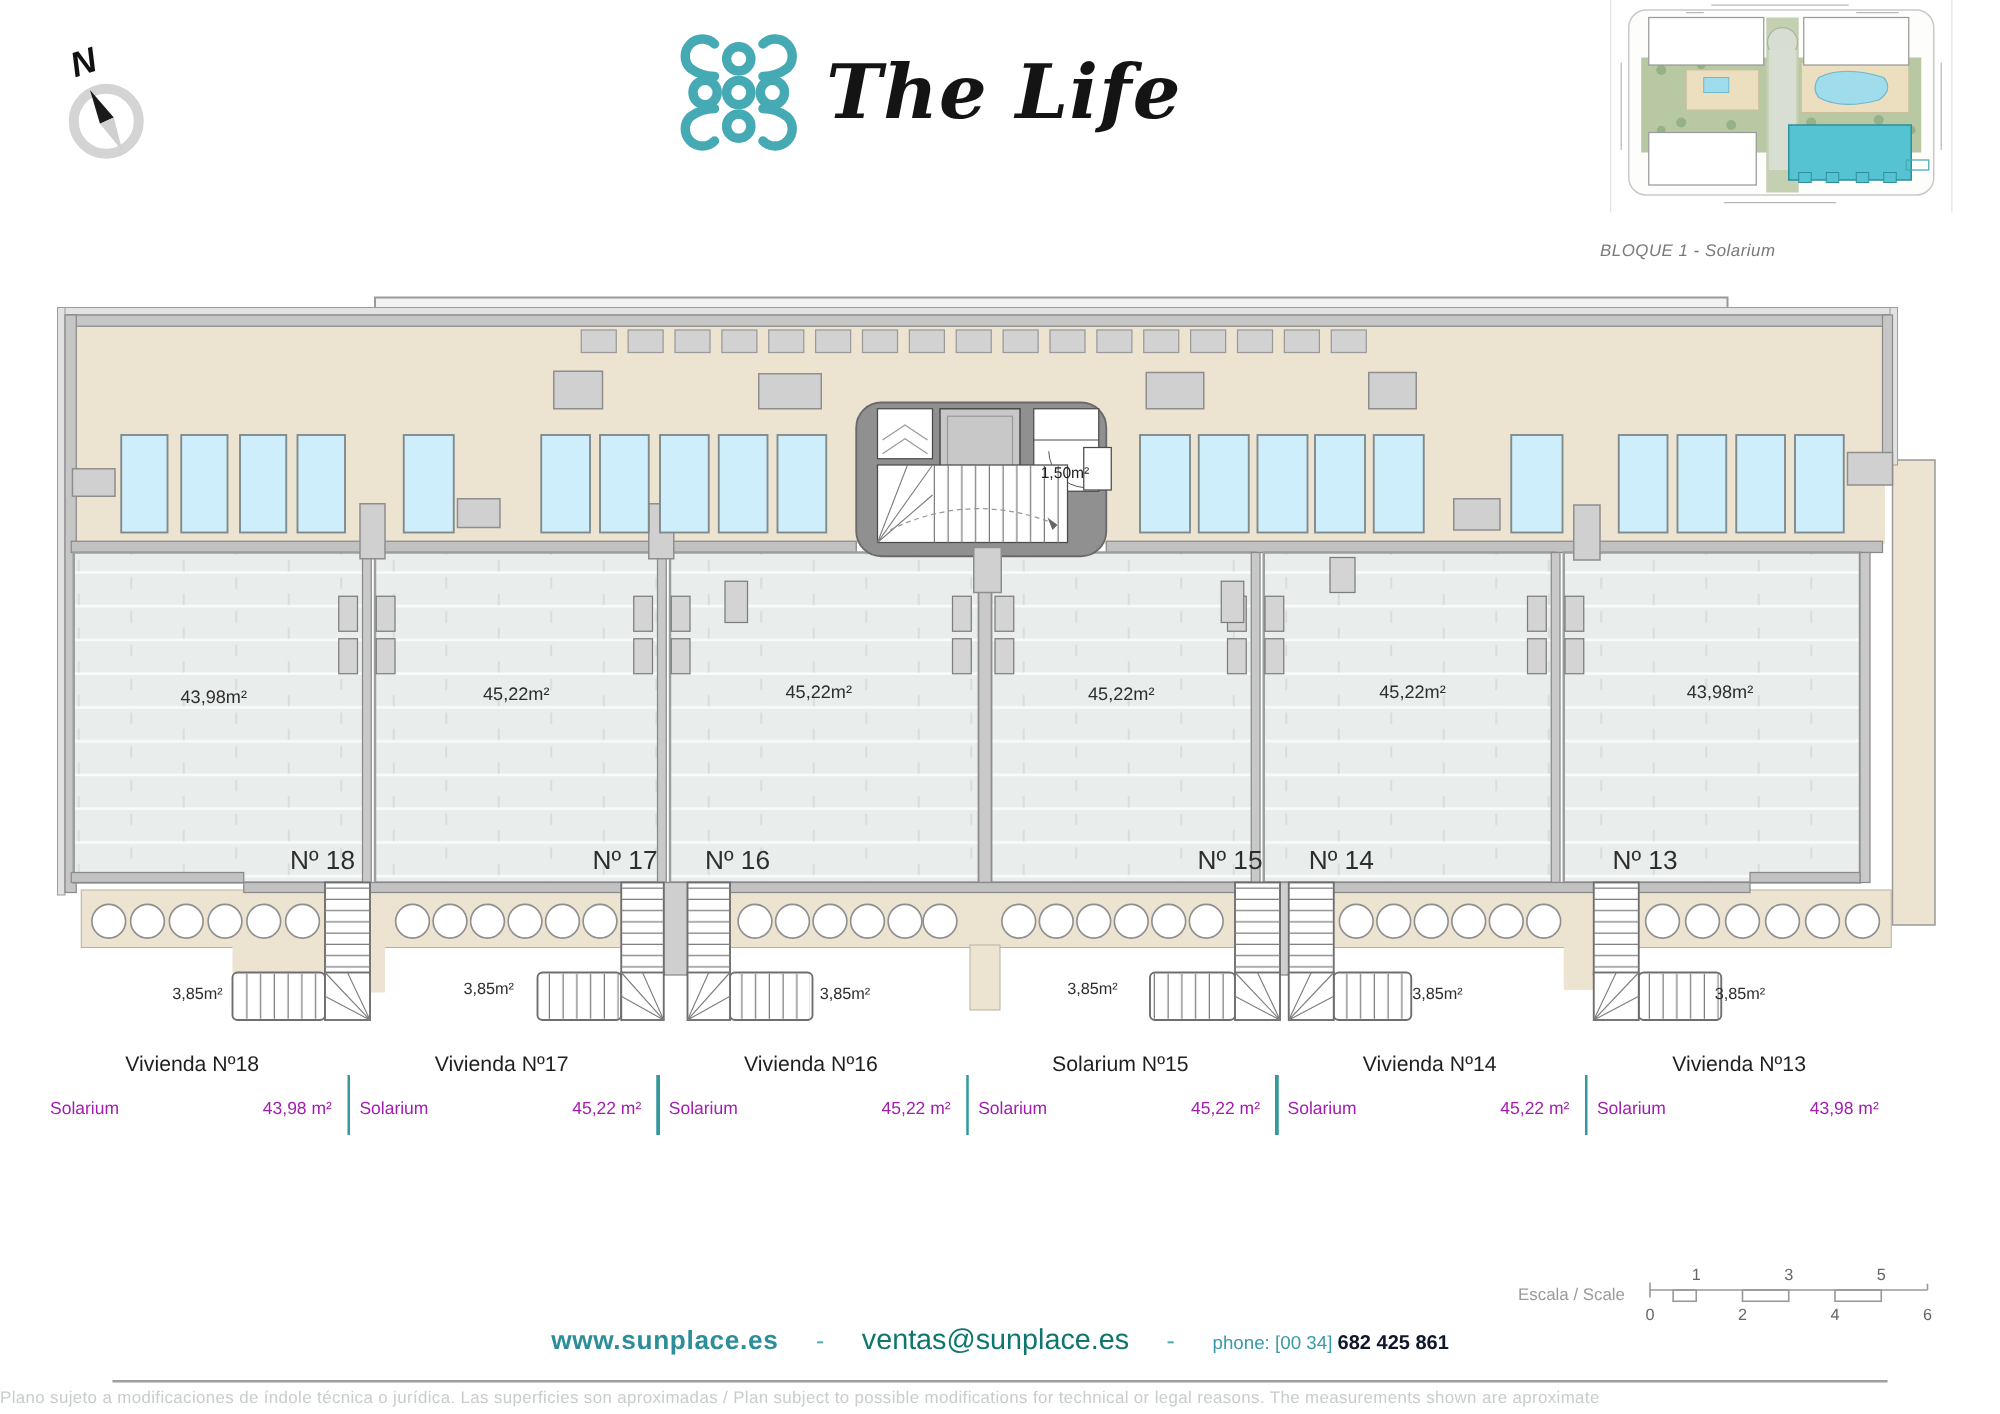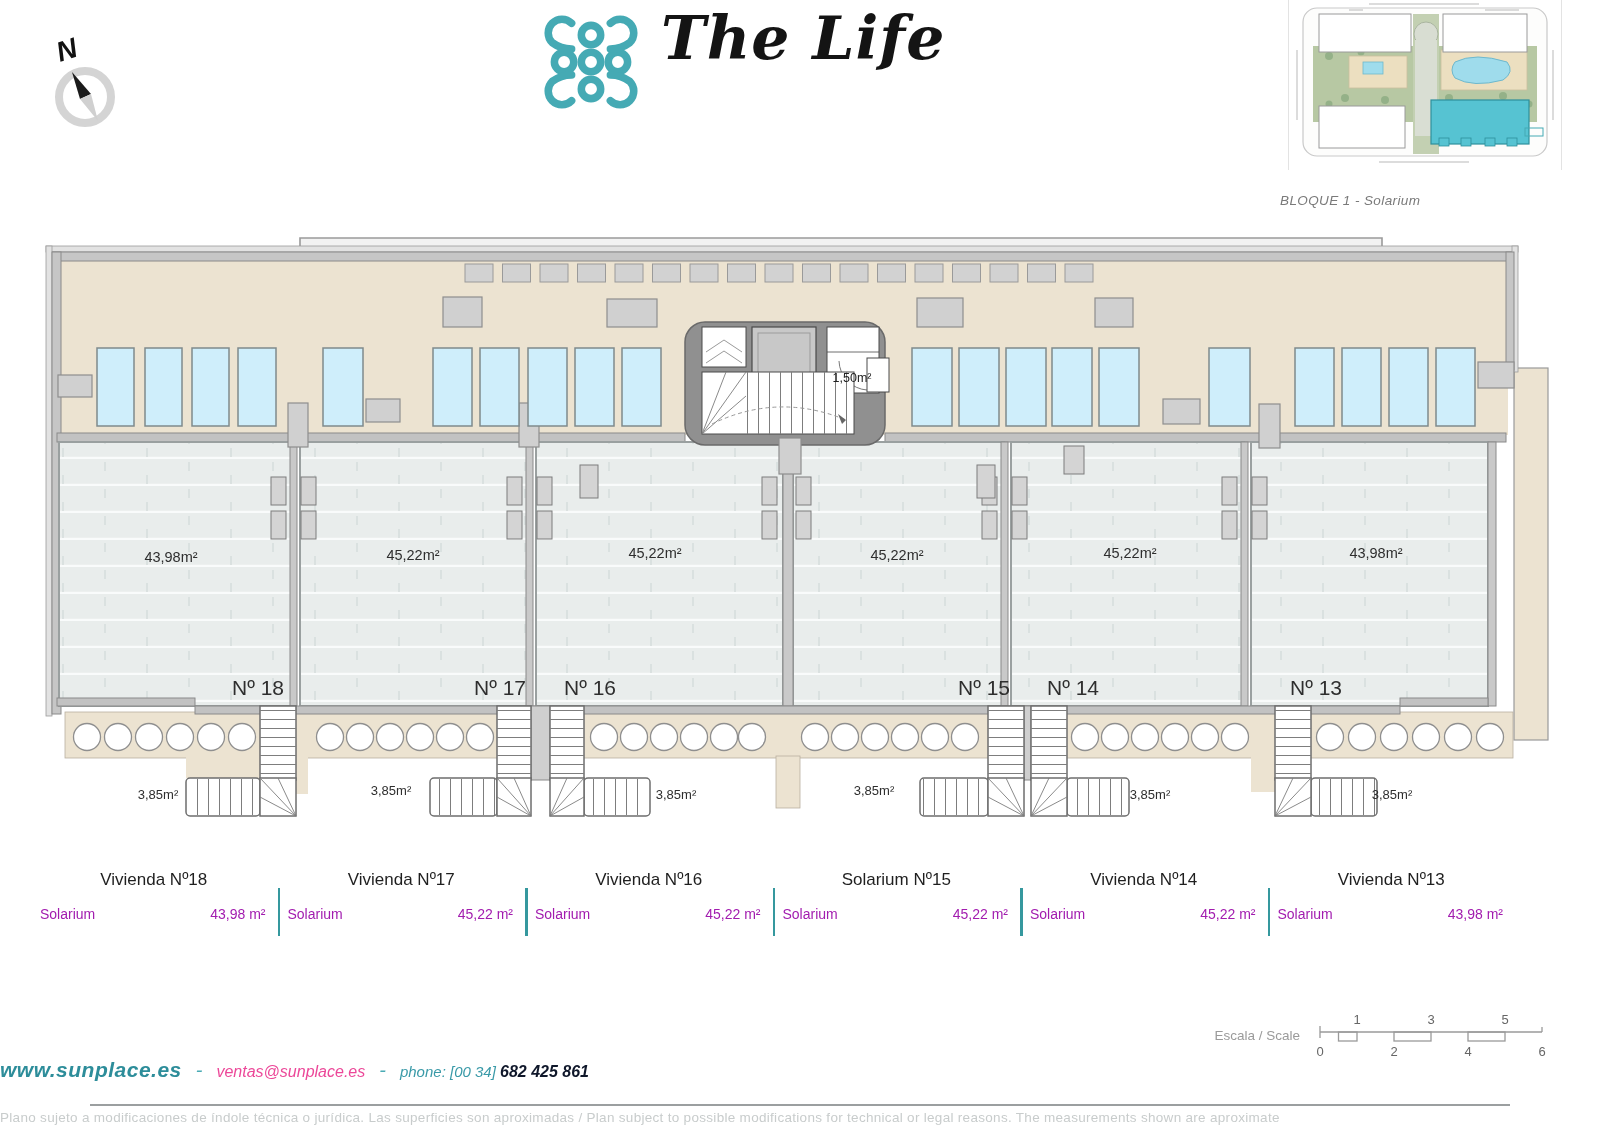--- a/index.html
+++ b/index.html
@@ -1,39 +1,39 @@
 <!DOCTYPE html>
 <html><head>
 <meta charset="utf-8">
 <style>
   html,body{margin:0;padding:0;}
   body{width:1600px;height:1131px;position:relative;background:#fff;overflow:hidden;
        font-family:"Liberation Sans",sans-serif;color:#2e2e2e;}
   .abs{position:absolute;}
   
-  .brand{left:535px;top:6px;width:430px;height:135px;display:flex;align-items:flex-start;gap:14px;}
+  .brand{left:535px;top:6px;width:430px;height:135px;display:flex;align-items:center;gap:14px;}
   .brand-text{display:flex;flex-direction:column;align-items:center;}
   .brand-title{font-family:"DejaVu Serif",serif;font-style:italic;font-weight:600;
                font-size:60px;line-height:64px;color:#141414;letter-spacing:1px;}
   .brand-sub{font-size:25px;letter-spacing:7px;color:#45aab4;margin-top:2px;}
   .siteplan{left:1288px;top:0;width:272px;height:170px;background:#fff;
             border-left:1px solid #e3e3e3;border-right:1px solid #e3e3e3;}
   .siteplan-caption{left:1280px;top:193px;font-size:13.5px;color:#7a7a7a;letter-spacing:0.4px;font-style:italic;}
   
-  .summary{left:30px;top:862px;width:1485px;height:80px;display:flex;}
+  .summary{left:30px;top:834px;width:1485px;height:80px;display:flex;}
   .tcol{position:relative;width:247.5px;padding-top:8px;box-sizing:border-box;}
   .tcol .tdivider{position:absolute;left:0;top:26px;width:2.5px;height:48px;}
   .ttitle{text-align:center;font-size:17px;color:#1f1f1f;margin-bottom:16px;}
   .trow{display:flex;justify-content:space-between;padding:0 12px 0 10px;font-size:14px;color:#a21caf;}
   
-  .footer-line{left:0;top:1058px;width:100%;display:flex;
-               align-items:baseline;gap:14px;font-style:italic;}
+  .footer-line{left:0;top:1058px;width:100%;display:flex;justify-content:center;
+               align-items:baseline;gap:30px;}
   .f-web{font-size:21px;font-weight:bold;color:#2d8d9a;letter-spacing:0.5px;}
   .f-dash{font-size:20px;color:#4aabb5;}
-  .f-email{font-size:16px;color:#ec4899;}
+  .f-email{font-size:23px;color:#0f766e;}
   .f-phone{font-size:15px;color:#3a9aa8;}
   .f-phone b{font-size:16px;color:#0f172a;}
   .rule{left:90px;top:1104px;width:1420px;height:2px;background:#9b9fa0;}
   .disclaimer{left:0;top:1110px;width:100%;font-size:13.5px;
               color:#c8cccc;letter-spacing:0.3px;}
   svg text{font-family:"Liberation Sans",sans-serif;}
 </style>
 </head>
 <body>
 

